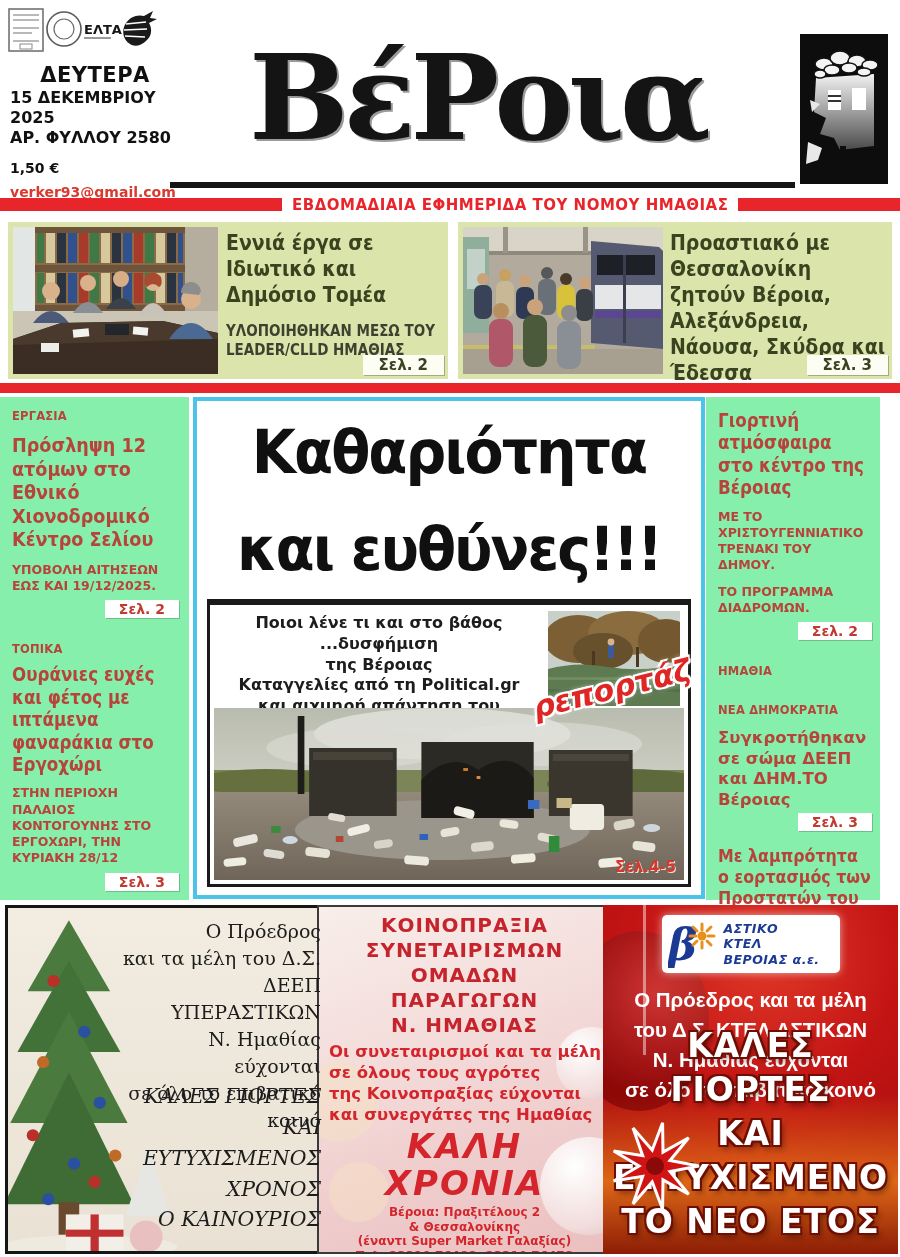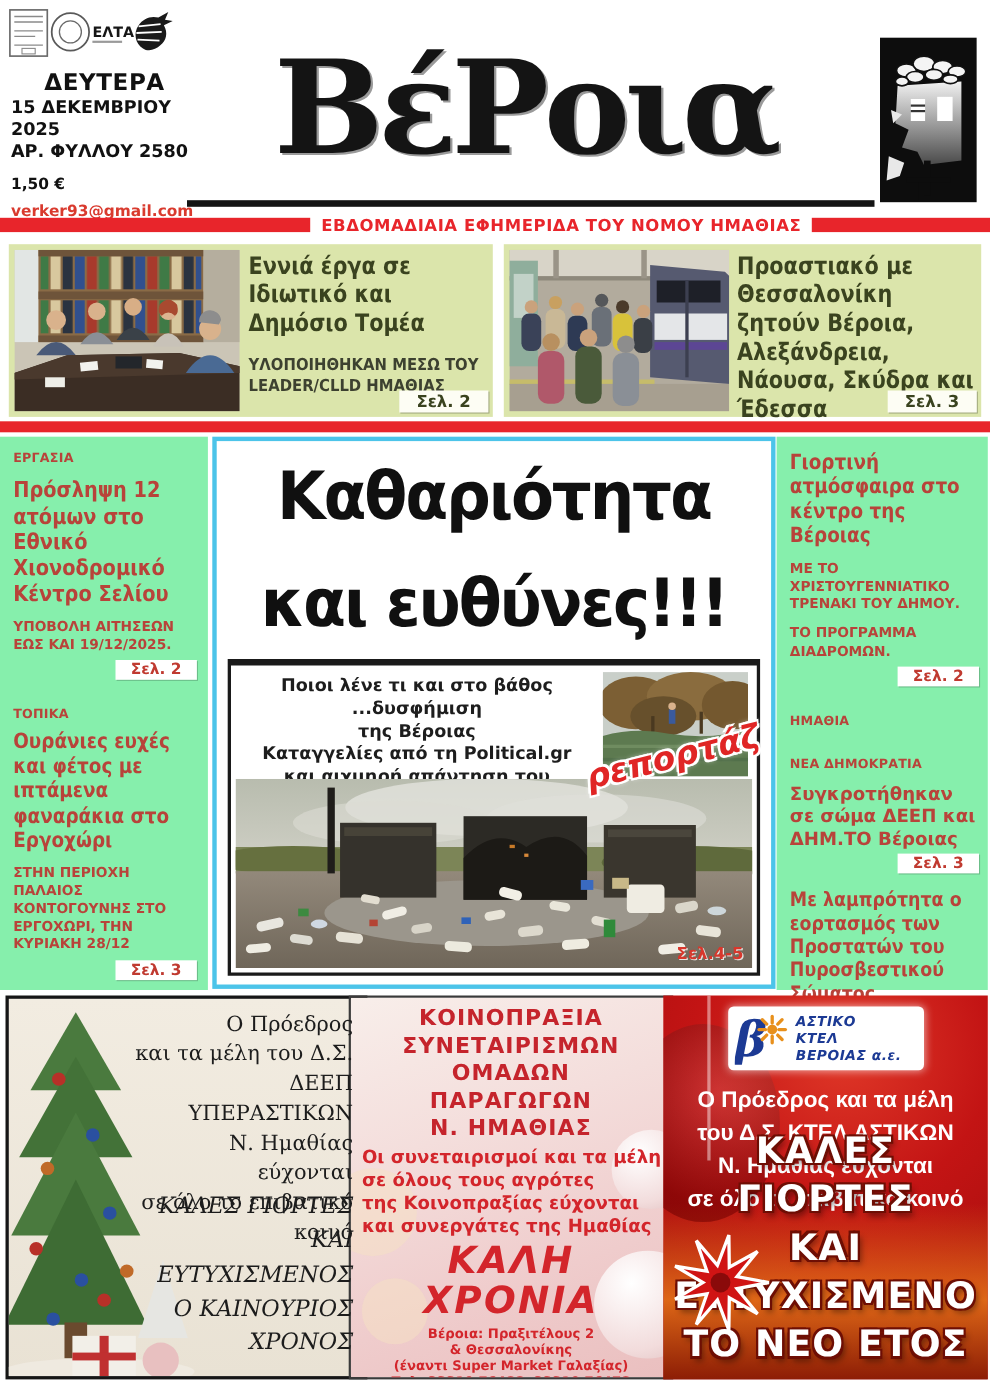--- a/index.html
+++ b/index.html
@@ -31,21 +31,21 @@
   .tophead{font-size:22px;font-weight:bold;color:#3a431f;line-height:1.18;
            transform:scaleX(.86);transform-origin:0 0;width:116%;}
   .topsub{margin-top:14px;font-size:15px;font-weight:bold;color:#3d4130;line-height:1.25;
           transform:scaleX(.9);transform-origin:0 0;width:111%;}
   .pagebox{position:absolute;right:4px;bottom:4px;background:#fdfdf4;padding:1px 16px;
            font-weight:bold;font-size:15px;color:#3a431f;box-shadow:1px 1px 0 rgba(0,0,0,.25);}
   .divider{position:absolute;left:0;top:383px;width:900px;height:10px;background:#e8252b;}
   
   .colL,.colR{position:absolute;top:397px;height:503px;background:#86efac;box-sizing:border-box;}
   .colL{left:0;width:189px;padding:12px 10px 0 12px;}
-  .colR{left:706px;width:192px;padding:12px 8px 0 12px;}
+  .colR{left:706px;width:174px;padding:12px 8px 0 12px;}
   .klabel{font-size:11.5px;font-weight:bold;color:#b8433a;letter-spacing:.2px;line-height:1.3;}
   .khead{font-size:20px;font-weight:bold;color:#b8433a;line-height:1.18;margin-top:10px;
          transform:scaleX(.88);transform-origin:0 0;width:113%;}
   .khead2{font-size:16.5px;font-weight:bold;color:#b8433a;line-height:1.25;margin-top:10px;}
   .ksub{font-size:12.5px;font-weight:bold;color:#b8433a;line-height:1.3;margin-top:10px;}
   .kpage{background:#fff;color:#c03a30;font-weight:bold;font-size:14px;padding:1px 14px;
          width:max-content;margin:6px 0 0 auto;box-shadow:1px 1px 0 rgba(0,0,0,.2);}
   .gap18{margin-top:18px;} .gap12{margin-top:24px;}
   
   .centerbox{position:absolute;left:193px;top:397px;width:512px;height:502px;background:#fff;
@@ -431,22 +431,22 @@
       <div>Ο Πρόεδρος</div>
       <div>και τα μέλη του Δ.Σ.</div>
       <div>ΔΕΕΠ ΥΠΕΡΑΣΤΙΚΩΝ</div>
       <div>Ν. Ημαθίας εύχονται</div>
       <div>σε όλο το επιβατικό</div>
       <div>κοινό</div>
     </div>
     <div class="adLgreet">
       <div>ΚΑΛΕΣ ΓΙΟΡΤΕΣ</div>
       <div>ΚΑΙ ΕΥΤΥΧΙΣΜΕΝΟΣ</div>
+      <div>ΧΡΟΝΟΣ</div>
       <div>Ο ΚΑΙΝΟΥΡΙΟΣ</div>
-      <div>ΧΡΟΝΟΣ</div>
     </div>
   </div>
 
   <div class="ad adM">
     <div class="bauble" style="right:-18px;top:120px;width:72px;height:72px;"></div>
     <div class="bauble" style="right:-28px;top:230px;width:98px;height:98px;"></div>
     <div class="bokeh" style="left:10px;bottom:30px;width:60px;height:60px;"></div>
     <div class="bokeh" style="left:-20px;bottom:110px;width:80px;height:80px;"></div>
     <div class="adMcontent">
       <div class="adMtitle">

